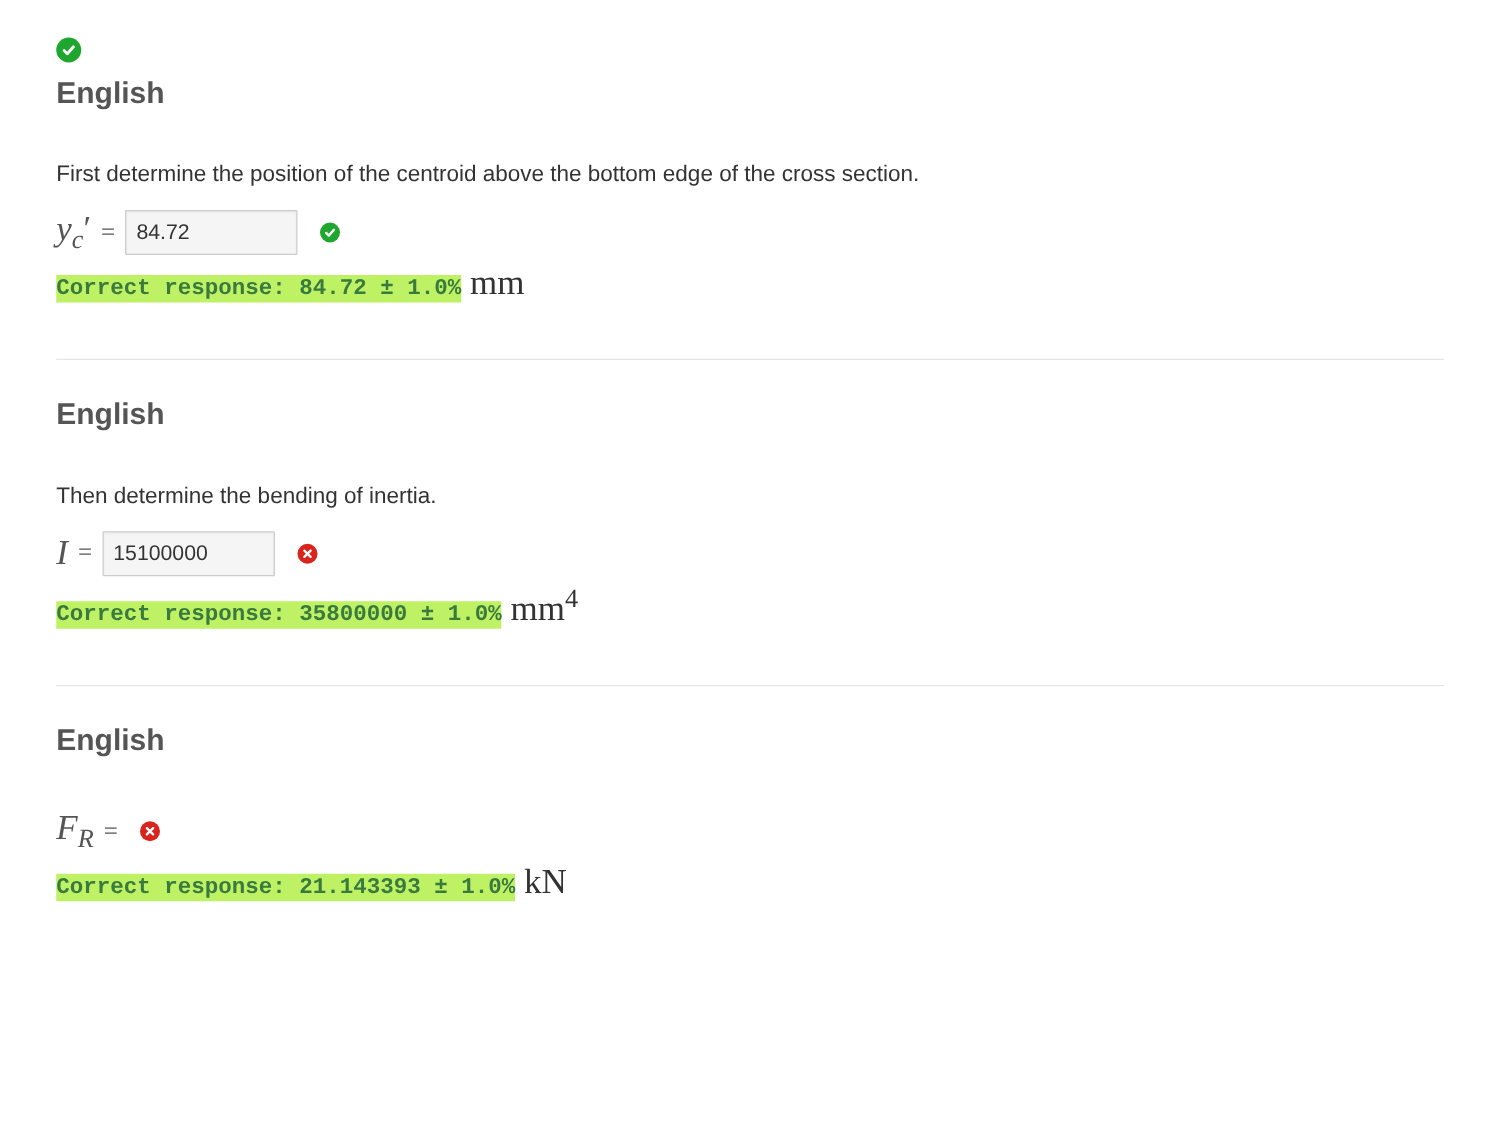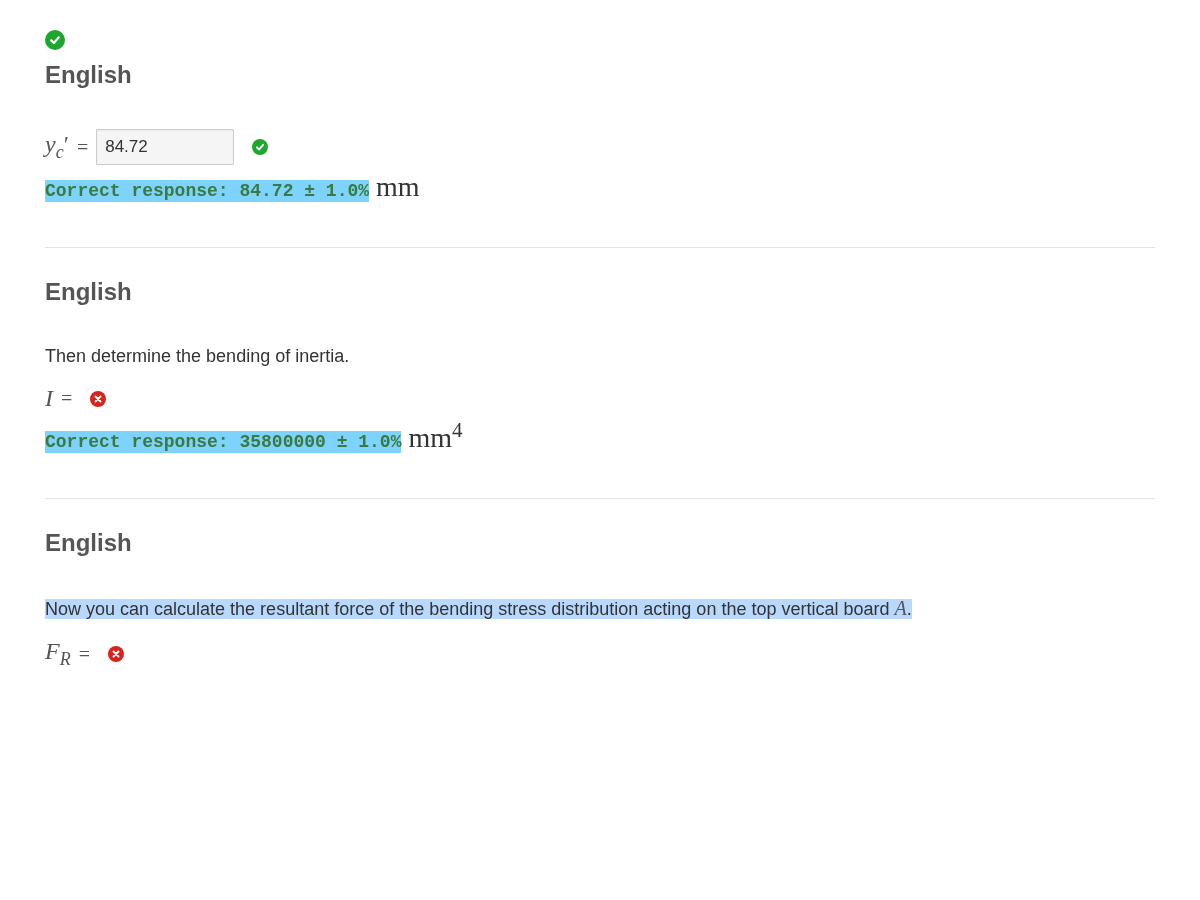--- a/index.html
+++ b/index.html
@@ -34,21 +34,21 @@
   }
   .answer-row {
     display: flex;
     align-items: center;
     gap: 8px;
     margin-bottom: 6px;
   }
   .math-var {
     font-family: "Times New Roman", Times, serif;
     font-style: italic;
-    font-size: 24px;
+    font-size: 28px;
     color: #555;
     white-space: nowrap;
   }
   .math-var sub {
     font-size: 0.75em;
     font-style: italic;
   }
   .eq {
     font-family: "Times New Roman", Times, serif;
     font-style: normal;
@@ -63,21 +63,21 @@
     border: 1px solid #ccc;
     border-radius: 1px;
     background: #f5f5f5;
     box-shadow: inset 0 1px 2px rgba(0,0,0,0.05);
     color: #333;
   }
   .correct-line {
     font-size: 18px;
   }
   .cr-hl {
-    background: #7dd3fc;
+    background: #bef264;
     font-family: "Courier New", Courier, monospace;
     font-weight: bold;
     color: #3a7a3f;
     padding: 1px 0;
   }
   .unit {
     font-family: "Times New Roman", Times, serif;
     font-size: 28px;
     color: #333;
   }
@@ -110,52 +110,54 @@
   <span class="icon big check">
     <svg width="12" height="12" viewBox="0 0 16 16">
         <path fill="none" stroke="#fff" stroke-width="3" stroke-linecap="round" stroke-linejoin="round" d="M3 8.5 L6.5 12 L13 4.5"></path>
       </svg>
   </span>
 </div>
 
 <div id="parts">
     <div class="section divider">
       <h3 class="lang">English</h3>
+      <div class="prompt">First determine the position of the centroid above the bottom edge of the cross section.</div>
       <div class="answer-row">
         <span class="math-var">y<sub>c</sub><span style="font-style:normal">′</span></span>
         <span class="eq">=</span>
         <input type="text" class="ans" value="84.72" style="">
         <span class="icon small check">
           <svg width="10" height="10" viewBox="0 0 16 16">
             <path fill="none" stroke="#fff" stroke-width="3" stroke-linecap="round" stroke-linejoin="round" d="M3 8.5 L6.5 12 L13 4.5"></path>
           </svg>
         </span>
       </div>
       <div class="correct-line"><span class="cr-hl"><span>Correct response: </span><span>84.72 ± 1.0%</span></span><span class="unit"> mm</span></div>
     </div>
     <div class="section divider">
       <h3 class="lang">English</h3>
       <div class="prompt">Then determine the bending of inertia.</div>
       <div class="answer-row">
         <span class="math-var">I</span>
         <span class="eq">=</span>
+        <input type="text" class="ans" value="15100000" style="">
         <span class="icon small cross">
           <svg width="10" height="10" viewBox="0 0 16 16">
             <path fill="none" stroke="#fff" stroke-width="3" stroke-linecap="round" stroke-linejoin="round" d="M4 4 L12 12 M12 4 L4 12"></path>
           </svg>
         </span>
       </div>
       <div class="correct-line"><span class="cr-hl"><span>Correct response: </span><span>35800000 ± 1.0%</span></span><span class="unit"> mm<sup style="font-size:0.75em">4</sup></span></div>
     </div>
     <div class="section">
       <h3 class="lang">English</h3>
-      <div class="prompt"><span class="highlight"><span>Now you can calculate the resultant force of the bending stress distribution acting on the top vertical board </span><span class="math-var" style="font-size: 20px;">A</span><span>.</span></span></div>
       <div class="answer-row">
         <span class="math-var">F<sub>R</sub></span>
         <span class="eq">=</span>
         <span class="icon small cross">
           <svg width="10" height="10" viewBox="0 0 16 16">
             <path fill="none" stroke="#fff" stroke-width="3" stroke-linecap="round" stroke-linejoin="round" d="M4 4 L12 12 M12 4 L4 12"></path>
           </svg>
         </span>
       </div>
+      <div class="correct-line"><span class="cr-hl"><span>Correct response: </span><span>21.143393 ± 1.0%</span></span><span class="unit"> kN</span></div>
     </div>
   </div>
 
 </body></html>

